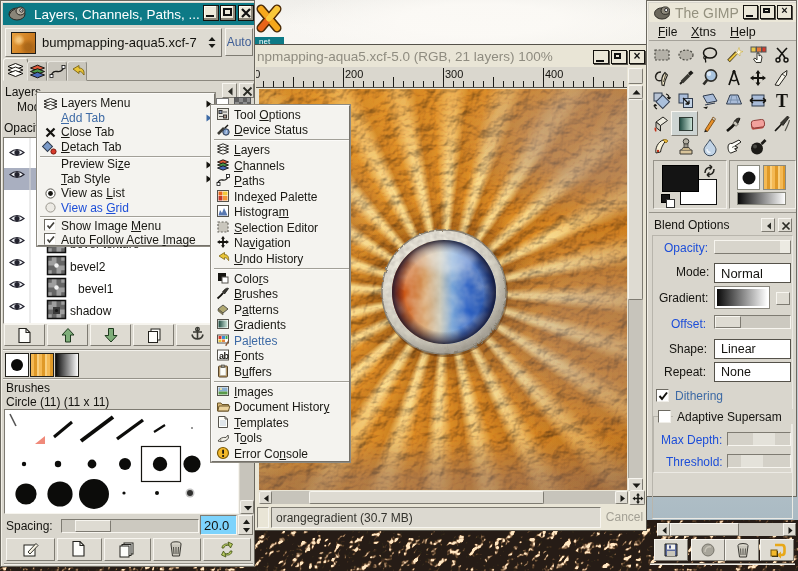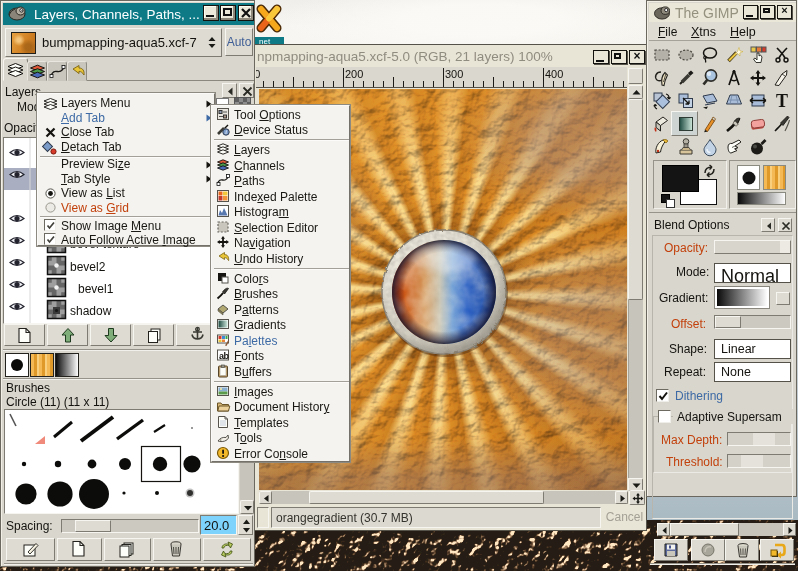--- a/index.html
+++ b/index.html
@@ -6,21 +6,21 @@
 .win{position:absolute;background:#d9d6cd;}
 .r3{background:#dedbd2;border:1px solid;border-color:#f7f5ef #7e7b72 #7e7b72 #f7f5ef;}
 .s3{border:1px solid;border-color:#7e7b72 #f7f5ef #f7f5ef #7e7b72;}
 .wbtn{position:absolute;background:#ece8d9;border:1px solid #14120e;box-shadow:inset -2px -2px 0 #8d887a,inset 1px 1px 0 #fffdf2;}
 .obtn{position:absolute;background:#ebe7d8;border:1px solid #14120e;box-shadow:1px 1px 0 #55524a;}
 .lbl{position:absolute;font-size:12px;color:#14130f;white-space:nowrap;}
 .u{text-decoration:underline;}
 .menu{position:absolute;background:#f4f3ef;border:1px solid;border-color:#fbfaf8 #74716a #74716a #fbfaf8;outline:1px solid #8d8a81;z-index:60;}
 .mi{position:absolute;font-size:12px;color:#191813;white-space:nowrap;}
 .msep{border-top:1px solid #a2a098;border-bottom:1px solid #fcfbf9;margin:1px 1px;}
-.gray{color:#c2410c;}
+.gray{color:#1d4ed8;}
 .blue{color:#3d6aa5;}
 .ck{position:absolute;background:#fff;border:1px solid;border-color:#6d6a62 #f0eee8 #f0eee8 #6d6a62;}
 svg{position:absolute;overflow:visible;}
 </style></head><body>
 
 <div class="abs" style="left:0;top:0;width:798px;height:531px;background:radial-gradient(ellipse 200px 40px at 480px 20px, rgba(252,250,246,.9) 0 40%, rgba(252,250,246,0) 100%),radial-gradient(ellipse 260px 50px at 700px 35px, rgba(248,246,240,.8) 0 40%, rgba(248,246,240,0) 100%),radial-gradient(ellipse 300px 60px at 300px 50px, rgba(250,248,244,.85) 0 40%, rgba(250,248,244,0) 100%),linear-gradient(#ecebe7,#e6e6e2 40%,#c4cdd2 70%,#a8b9c2 100%);"></div>
 <svg class="abs" style="left:0;top:520px;" width="798" height="51" viewBox="0 0 798 51">
  <filter id="rockdark" x="0" y="0" width="100%" height="100%">
   <feTurbulence type="fractalNoise" baseFrequency="0.09 0.075" numOctaves="3" seed="11" result="n"></feTurbulence>
   <feDiffuseLighting in="n" lighting-color="#ffffff" surfaceScale="7" diffuseConstant="1.15" result="l">
@@ -600,21 +600,21 @@
       <svg width="14" height="14" viewBox="0 0 14 14">
         <path d="M3.5 3.5 L10.5 10.5 M10.5 3.5 L3.5 10.5" stroke="#2a2a24" stroke-width="1.7"></path>
       </svg>
     </div>
  <div class="abs" style="left:5px;top:234px;width:141px;height:284px;border:1px solid;border-color:#b8b5ac #eceae4 #eceae4 #b8b5ac;"></div>
  <div class="lbl gray" style="left:17px;top:240px;">Opacity:</div>
  <div class="abs r3" style="left:67px;top:239px;width:77px;height:14px;background:#d8d5cc;"></div>
  <div class="abs" style="left:133px;top:240px;width:10px;height:12px;background:#eceae2;"></div>
  <div class="lbl" style="left:29px;top:264px;">Mode:</div>
  <div class="abs" style="left:67px;top:262px;width:77px;height:20px;background:#fff;border:1px solid #55524a;">
-      <div class="lbl" style="left:6px;top:2px;font-size:18px;">Normal</div>
+      <div class="lbl" style="left:6px;top:2px;font-size:13px;">Normal</div>
     </div>
  <div class="lbl" style="left:12px;top:290px;">Gradient:</div>
  <div class="abs" style="left:67px;top:285px;width:56px;height:23px;background:#fff;border:1px solid #8a877e;box-shadow:inset 0 0 0 2px #fff;">
       <div class="abs" style="left:2px;top:2px;right:2px;bottom:2px;background:linear-gradient(90deg,#0a0a0a,#fdfdfd);"></div>
     </div>
  <div class="r3 abs" style="left:129px;top:291px;width:14px;height:13px;"></div>
  <div class="lbl gray" style="left:24px;top:316px;">Offset:</div>
  <div class="abs s3" style="left:67px;top:314px;width:77px;height:14px;background:#ccc9c0;"></div>
  <div class="r3 abs" style="left:68px;top:315px;width:26px;height:12px;"></div>
  <div class="lbl" style="left:22px;top:341px;">Shape:</div>

